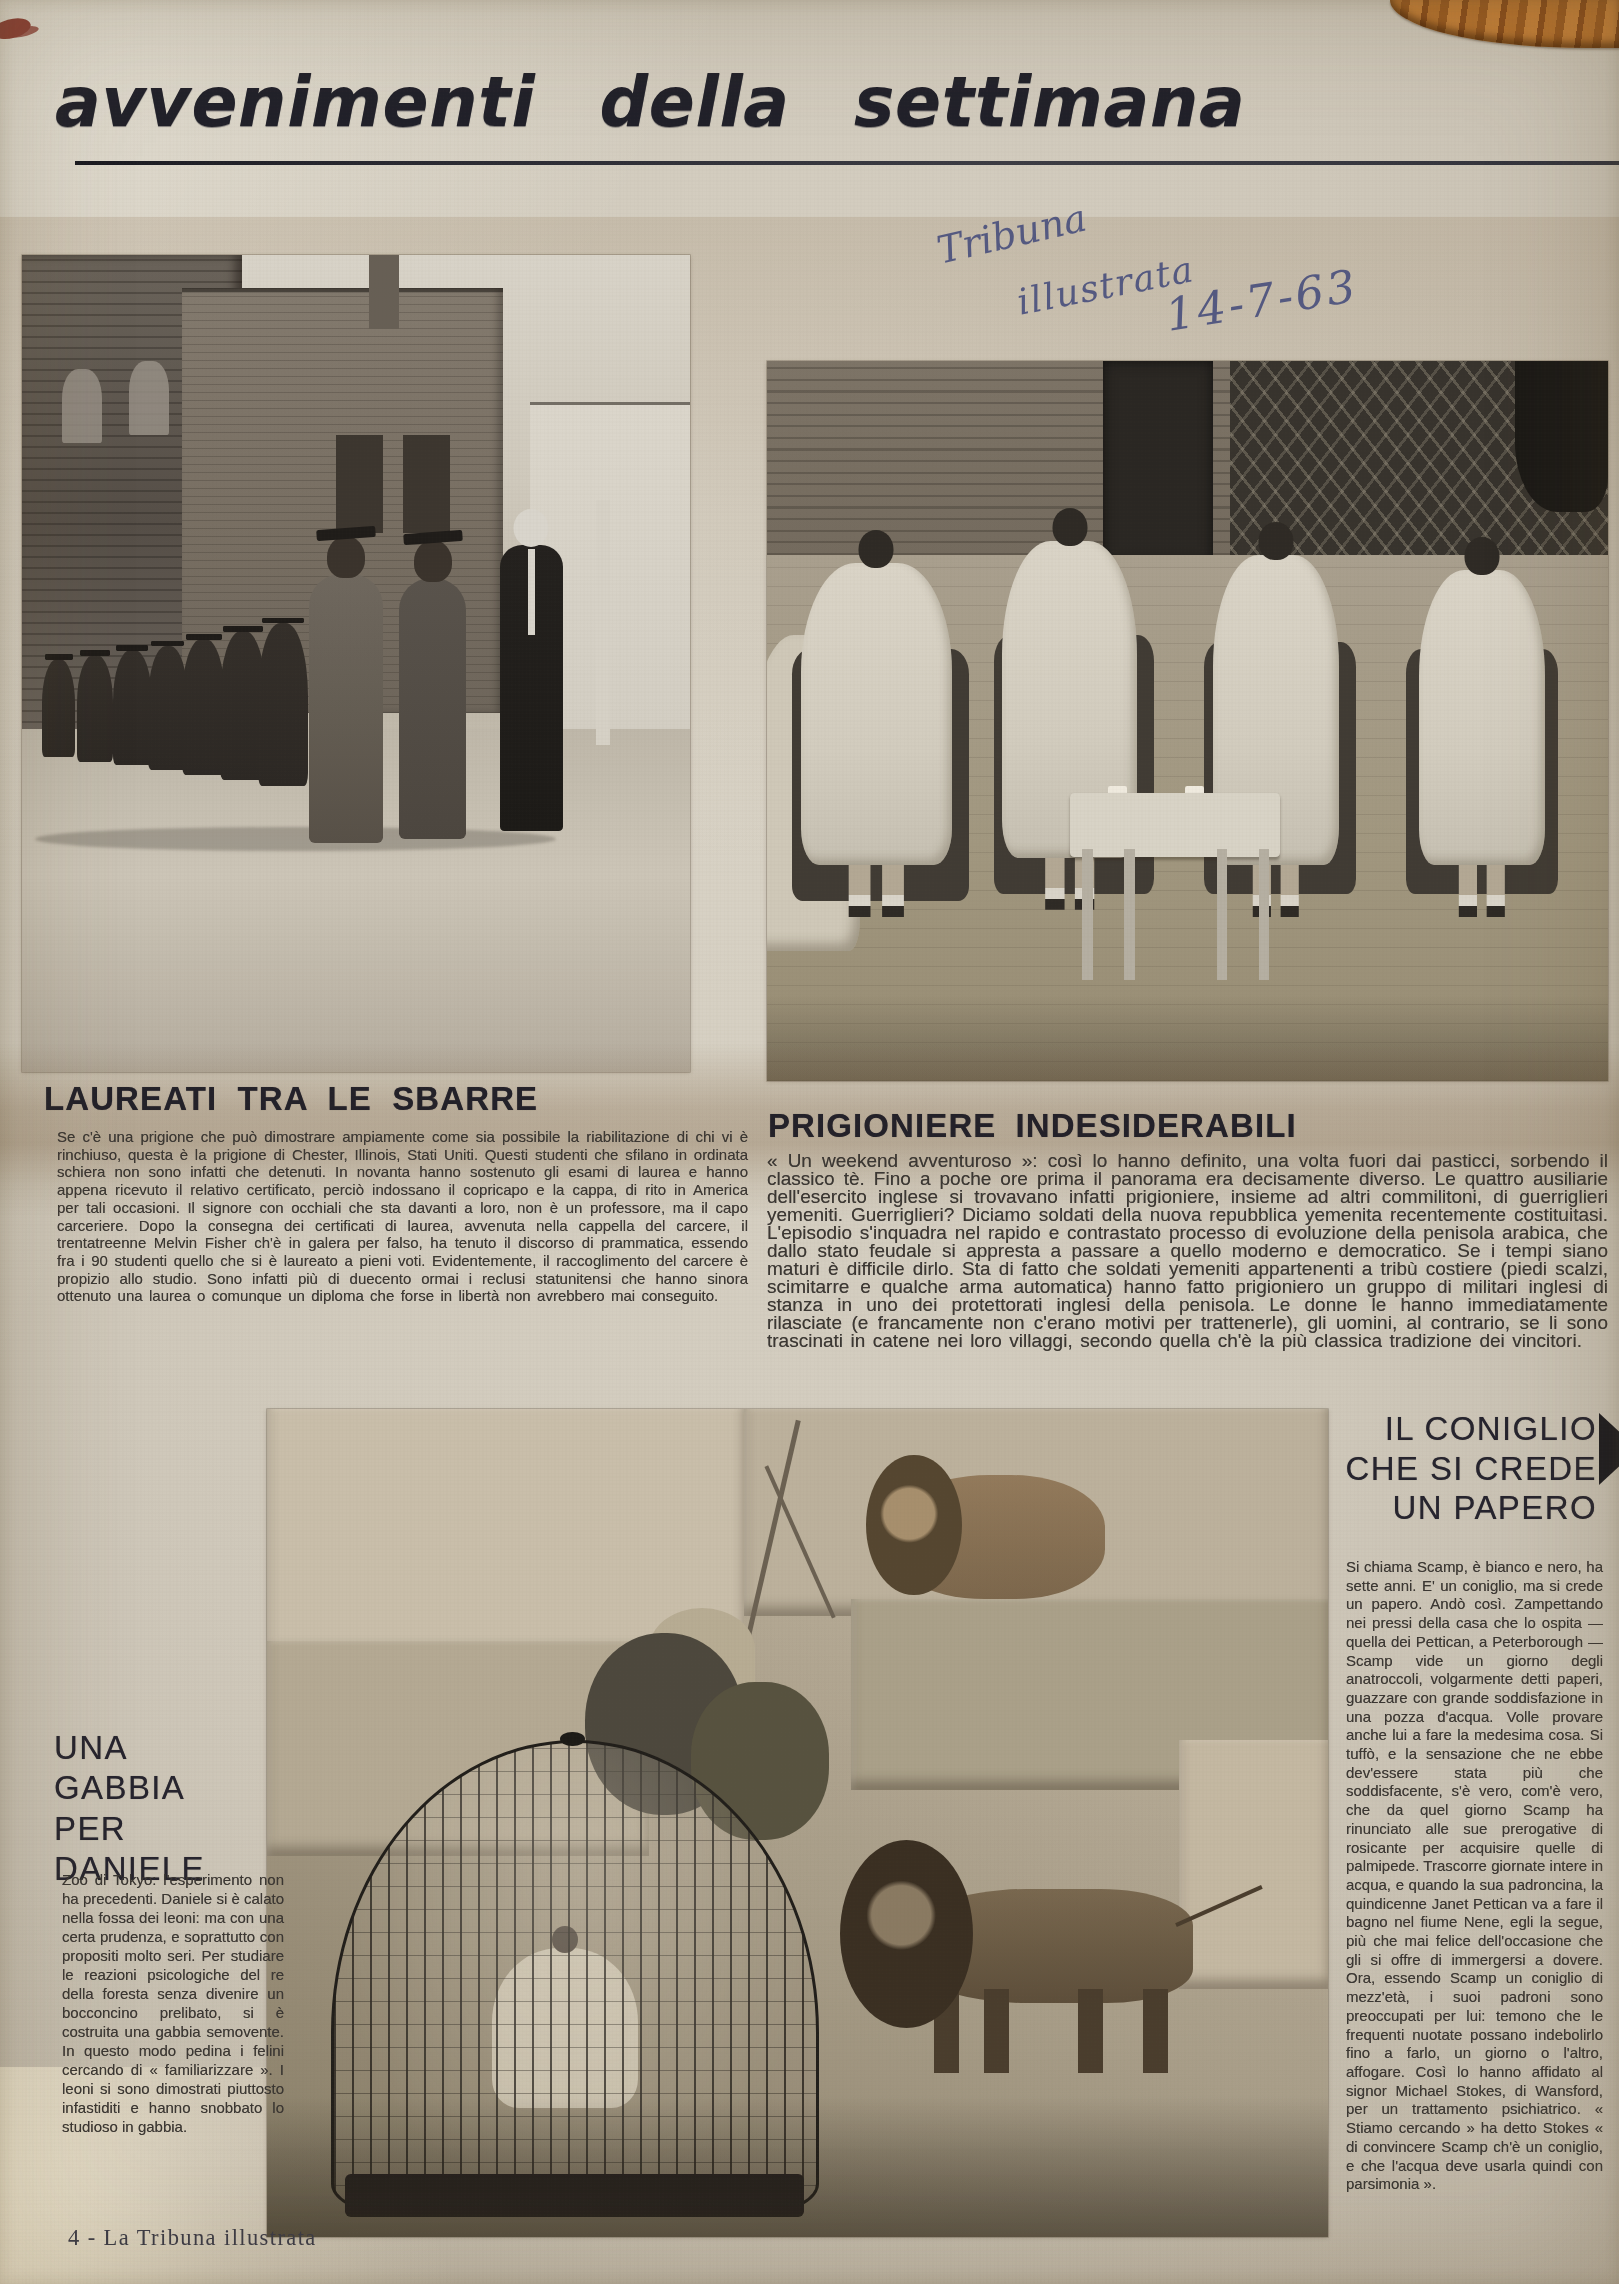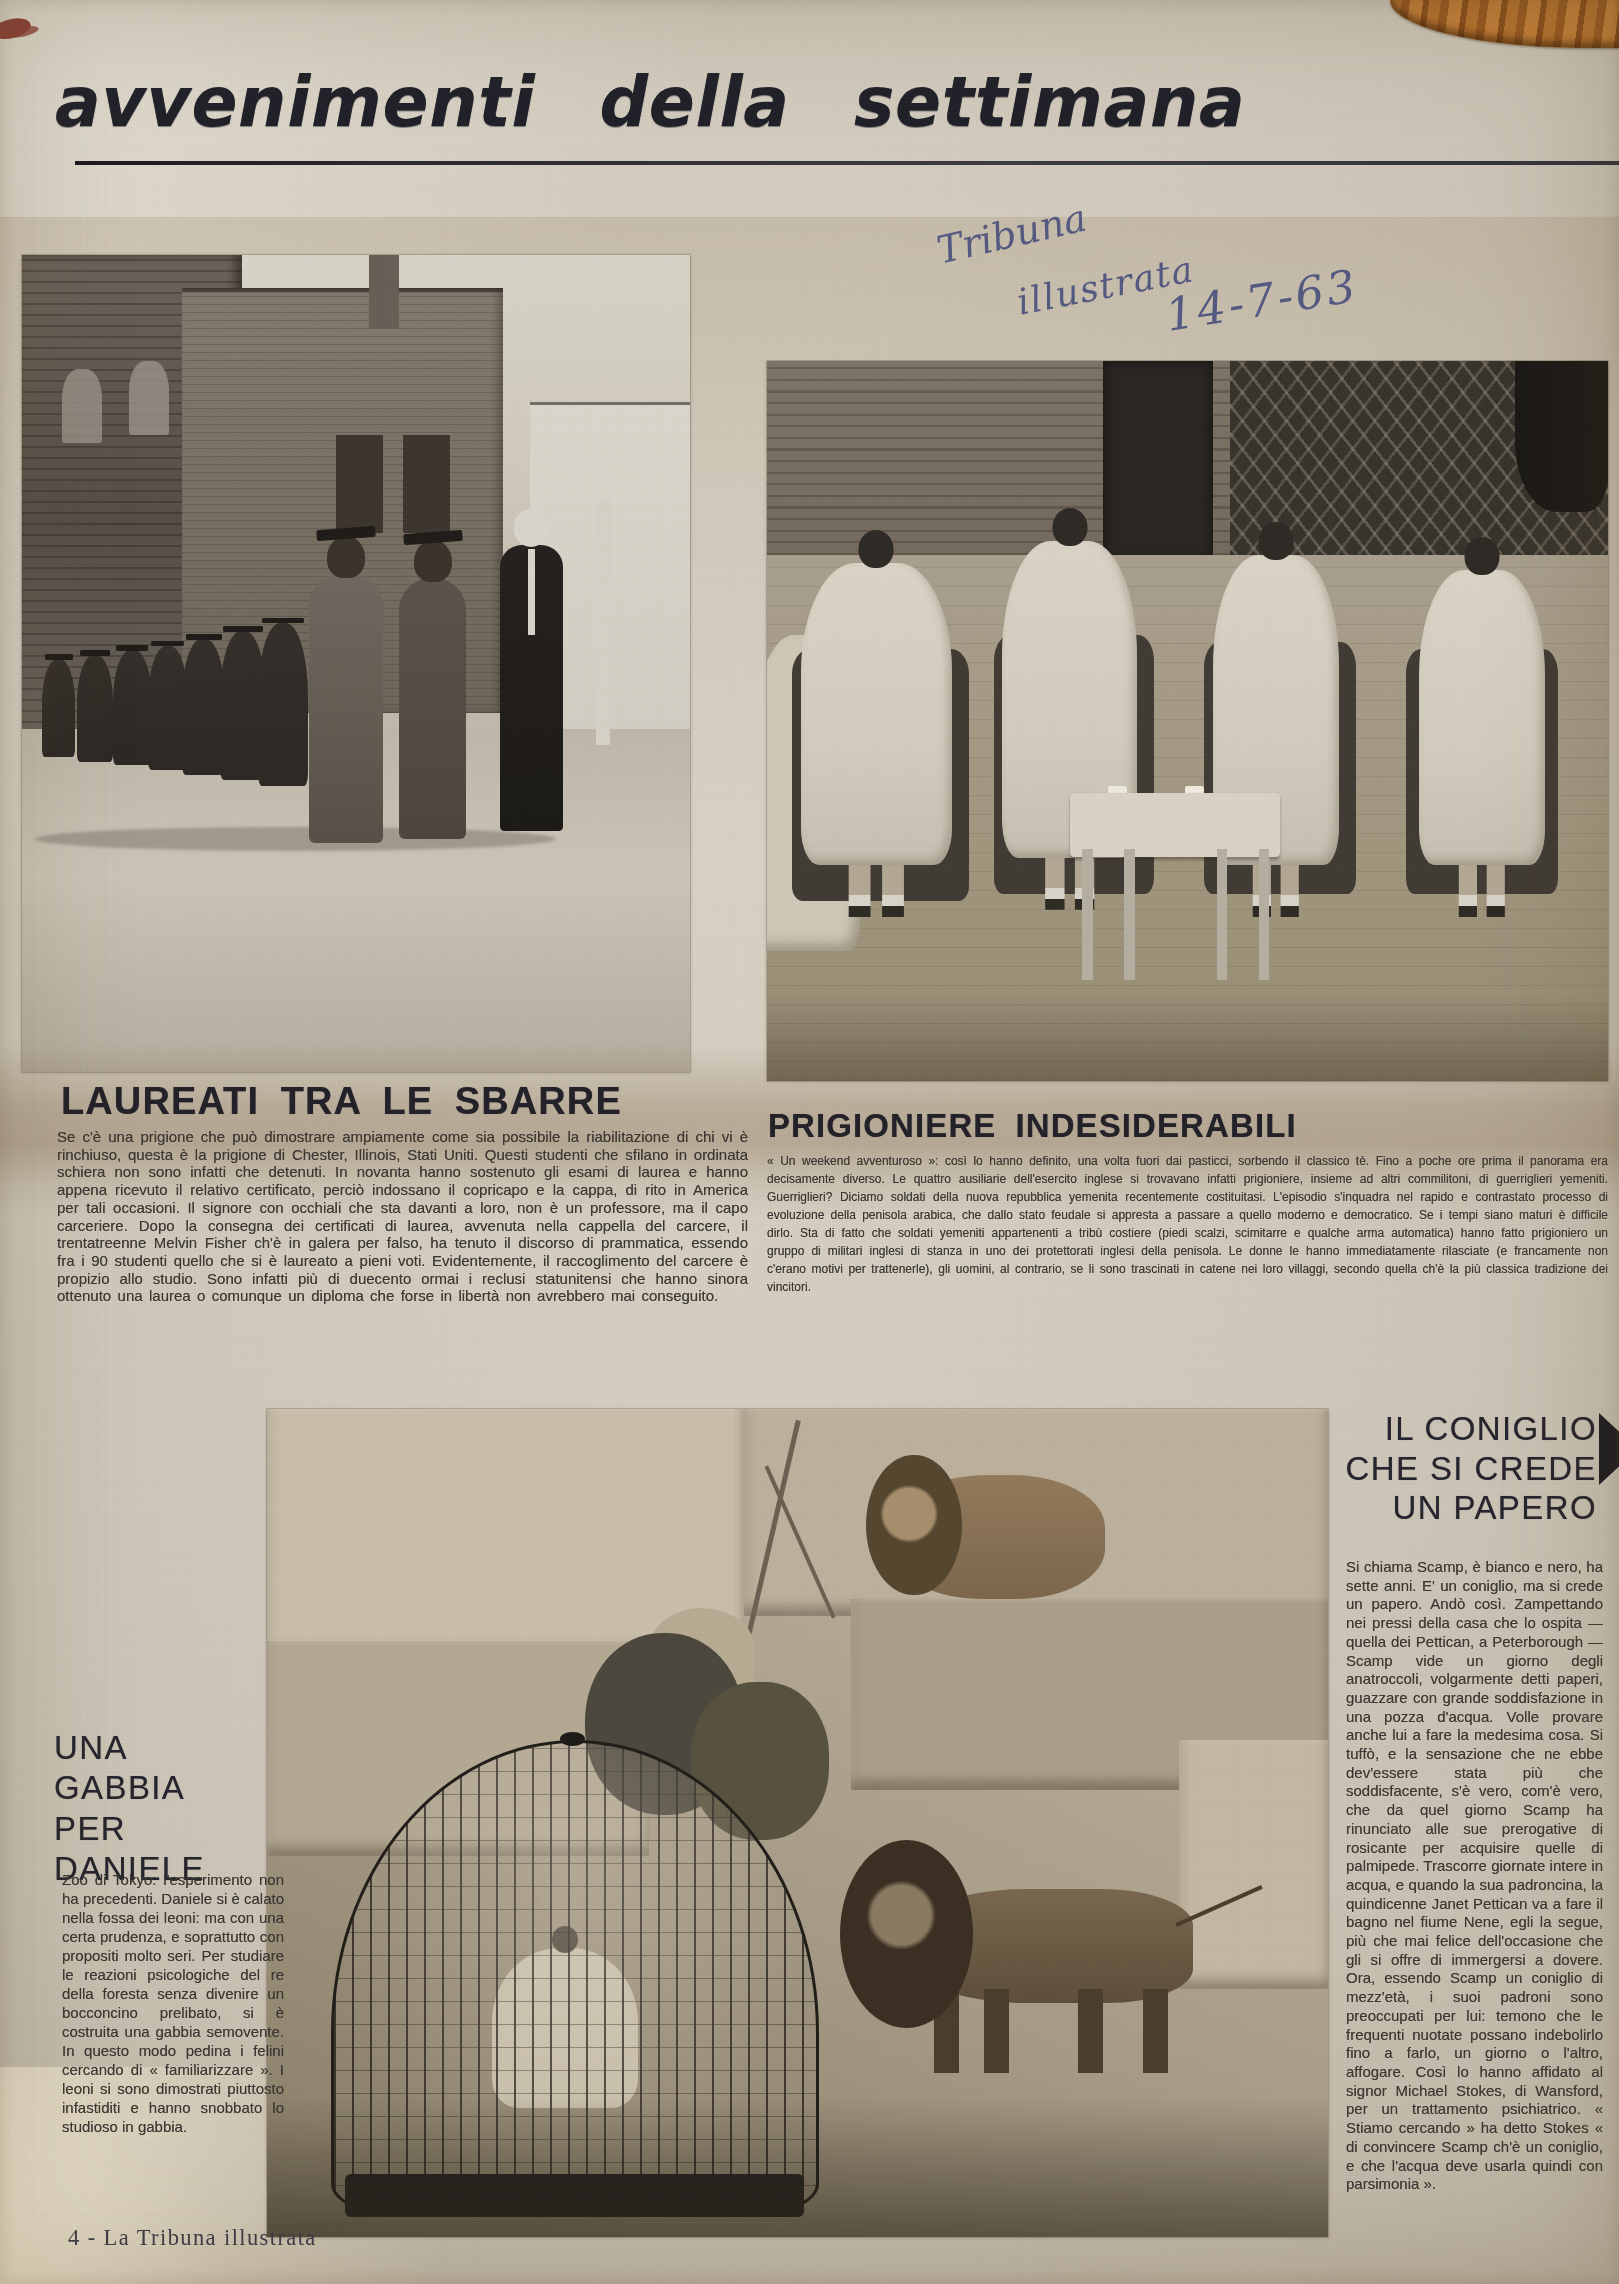--- a/index.html
+++ b/index.html
@@ -181,26 +181,26 @@
     background:radial-gradient(circle at 46% 40%, #8a7a62 0 22%, #3a2f22 26% 100%);border-radius:50%;}
   .p3-leg{width:7%;height:34%;top:60%;background:#4a3d2d;}
   .p3-lg1{left:26%;} .p3-lg2{left:40%;} .p3-lg3{left:66%;} .p3-lg4{left:84%;}
   .p3-tail{left:92%;top:26%;width:26%;height:4.3px;background:#4a3d2d;transform:rotate(-24deg);}
   .p3-fore{left:0;bottom:0;width:100%;height:17%;
     background:linear-gradient(0deg, rgba(40,34,24,.55), rgba(0,0,0,0));}
 
   
   .headline{position:absolute;z-index:5;font-weight:bold;color:#232129;
     letter-spacing:1.1px;white-space:nowrap;text-shadow:0 0 0.7px rgba(25,22,28,.5);}
-  #h-laureati{left:61px;top:1080px;font-size:38px;word-spacing:10px;}
+  #h-laureati{left:44px;top:1080px;font-size:33px;word-spacing:10px;}
   #h-prigioniere{left:768px;top:1107px;font-size:33px;word-spacing:8.7px;}
   .bodycopy{position:absolute;z-index:5;text-align:justify;color:#3b3733;
     text-shadow:0 0 0.4px rgba(50,45,40,.55);}
   #b-laureati{left:57px;top:1128px;width:691px;font-size:15px;line-height:17.7px;word-spacing:2.2px;}
-  #b-prigioniere{left:767px;top:1152px;width:841px;font-size:12px;line-height:18px;word-spacing:2.2px;}
+  #b-prigioniere{left:767px;top:1152px;width:841px;font-size:19px;line-height:18px;word-spacing:2.2px;}
   .col-head{position:absolute;z-index:5;font-weight:normal;color:#26242e;white-space:pre-line;
     letter-spacing:1.4px;text-shadow:0 0 0.7px rgba(25,22,28,.5);}
   #h-gabbia{left:54px;top:1728px;font-size:33px;line-height:1.22;}
   #h-coniglio{left:1345px;top:1409px;width:252px;font-size:33px;line-height:1.2;text-align:right;}
   #b-gabbia{left:62px;top:1870px;width:222px;font-size:15px;line-height:19px;}
   #b-coniglio{left:1346px;top:1558px;width:257px;font-size:15px;line-height:18.7px;}
   .arrow-right{position:absolute;left:1599px;top:1413px;z-index:5;width:0;height:0;
     border-left:39px solid #1b1a1f;border-top:36px solid transparent;border-bottom:36px solid transparent;}
   .footer{position:absolute;left:68px;top:2225px;z-index:5;
     font-family:"Liberation Serif",serif;font-size:22.5px;color:#3b3b46;letter-spacing:1.4px;}

